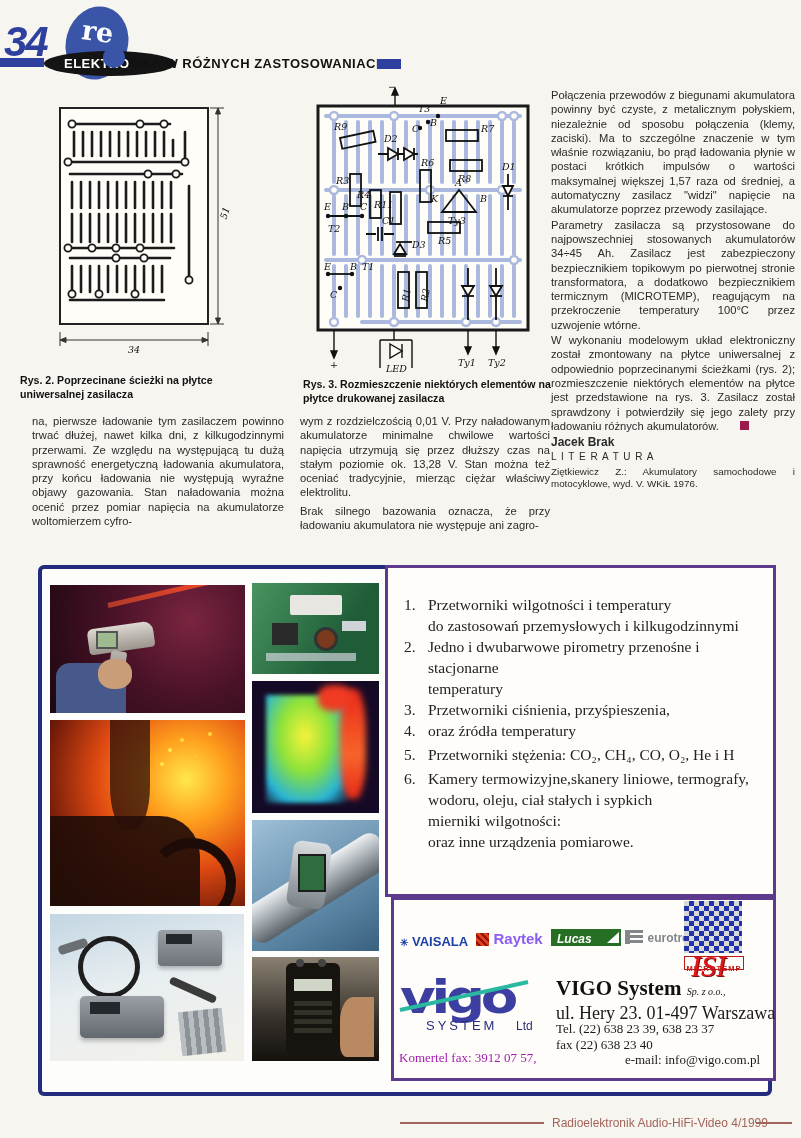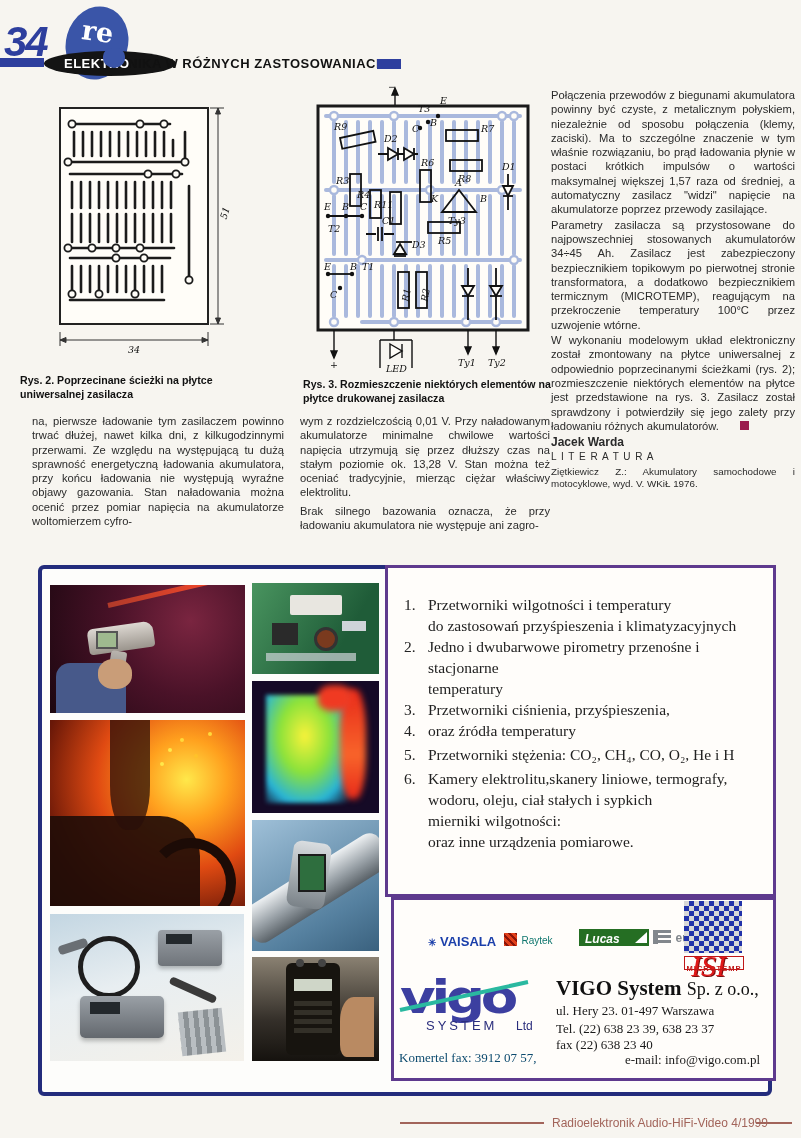--- a/index.html
+++ b/index.html
@@ -18,21 +18,21 @@
   .blk-ellipse{width:132px;height:25px;background:#141414;border-radius:50%;}
   .brand-white{color:#fff;font-size:13px;font-weight:bold;letter-spacing:.5px;}
   .brand-black{color:#111;font-size:13px;font-weight:bold;letter-spacing:.5px;}
   
   .ad-frame{border:4px solid #232c7c;border-radius:6px;background:#fdfdfb;}
   .pbox{border:3px solid #5e3a8e;background:#fffdfa;}
   .photo{position:absolute;overflow:hidden;}
   .list-item{position:relative;padding-left:24px;font-family:"Liberation Serif",serif;
              font-size:15.5px;line-height:21px;color:#222;}
   .list-num{position:absolute;left:0;top:0;}
-  .logo-row-item{position:absolute;white-space:nowrap;margin-left:28px;}
+  .logo-row-item{position:absolute;white-space:nowrap;}
   .checker{background-image:
       linear-gradient(45deg,#2233aa 25%,transparent 25%,transparent 75%,#2233aa 75%),
       linear-gradient(45deg,#2233aa 25%,#d8d8d8 25%,#d8d8d8 75%,#2233aa 75%);
       background-size:10px 10px;background-position:0 0,5px 5px;}
   .fig-label{font-family:"DejaVu Serif",serif;font-style:italic;font-size:9.5px;fill:#111;}
   .footer-txt{font-size:12px;color:#a2645a;}
   .rule{background:#a2645a;height:2px;}
 </style>
 </head>
 <body>
@@ -328,21 +328,21 @@
   <div class="abs body-text" style="left:300px;top:414px;width:250px;">
     <p>wym z rozdzielczością 0,01 V. Przy naładowanym akumulatorze minimalne chwilowe wartości napięcia utrzymują się przez dłuższy czas na stałym poziomie ok. 13,28 V. Stan można też oceniać tradycyjnie, mierząc ciężar właściwy elektrolitu.</p>
     <p style="margin-top:4px;">Brak silnego bazowania oznacza, że przy ładowaniu akumulatora nie występuje ani zagro-</p>
   </div>
 
   <div class="abs body-text" style="left:551px;top:88px;width:244px;">
     <p>Połączenia przewodów z biegunami akumulatora powinny być czyste, z metalicznym połyskiem, niezależnie od sposobu połączenia (klemy, zaciski). Ma to szczególne znaczenie w tym właśnie rozwiązaniu, bo prąd ładowania płynie w  postaci krótkich impulsów o wartości maksymalnej większej 1,57 raza od średniej, a automatyczny zasilacz "widzi" napięcie na akumulatorze poprzez przewody zasilające.</p>
     <p>Parametry zasilacza są przystosowane do najpowszechniej stosowanych akumulatorów 34÷45 Ah. Zasilacz jest zabezpieczony bezpiecznikiem topikowym po pierwotnej stronie transformatora, a dodatkowo bezpiecznikiem termicznym (MICROTEMP), reagującym na przekroczenie temperatury 100°C przez uzwojenie wtórne.</p>
     <p><span>W wykonaniu modelowym układ elektroniczny został zmontowany na płytce uniwersalnej z odpowiednio poprzecinanymi ścieżkami (rys. 2); rozmieszczenie niektórych elementów na płytce jest przedstawione na rys. 3. Zasilacz został sprawdzony i potwierdziły się jego zalety przy ładowaniu różnych akumulatorów.</span>
       <span style="display:inline-block;width:9px;height:9px;background:#9b1b4d;margin-left:18px;"></span></p>
-    <p style="font-weight:bold;font-size:12px;margin-top:2px;">Jacek Warda</p>
+    <p style="font-weight:bold;font-size:12px;margin-top:2px;">Jacek Brak</p>
     <p style="font-size:10px;letter-spacing:1px;margin-top:1px;">L I T E R A T U R A</p>
     <p style="font-size:9.8px;line-height:12.5px;margin-top:1px;">Ziętkiewicz Z.:  Akumulatory samochodowe i motocyklowe,  wyd. V. WKiŁ 1976.</p>
   </div>
 
   <div class="abs ad-frame" style="left:38px;top:565px;width:726px;height:523px;"></div>
 
   <div class="photo" style="left:50px;top:585px;width:195px;height:128px;background:radial-gradient(circle at 72% 28%,#7a2540 0%,#4a1228 45%,#1c0710 100%);">
     <div class="abs" style="left:58px;top:18px;width:130px;height:5px;background:linear-gradient(90deg,#b03a2a,#ff4a2a);transform:rotate(-13deg);transform-origin:left center;"></div>
 
     <div class="abs" style="left:38px;top:40px;width:66px;height:26px;background:linear-gradient(#ddd8d2,#9a948c);border-radius:6px 10px 4px 4px;transform:rotate(-8deg);"></div>
@@ -396,58 +396,58 @@
     <div class="abs" style="left:42px;top:40px;width:38px;height:36px;background:repeating-linear-gradient(0deg,#3a372f 0 5px,#17140f 5px 9px),repeating-linear-gradient(90deg,#3a372f 0 7px,#17140f 7px 12px);opacity:.8;"></div>
     <div class="abs" style="left:44px;top:2px;width:8px;height:8px;border-radius:50%;background:#444;box-shadow:22px 0 0 #444;"></div>
     <div class="abs" style="left:88px;top:40px;width:34px;height:60px;background:#b98a62;border-radius:40% 0 0 20%;"></div>
   </div>
 
   <div class="abs pbox" style="left:385px;top:565px;width:385px;height:326px;">
     <div class="abs" style="left:16px;top:26px;width:356px;">
       <div class="list-item">
         <span class="list-num">1.</span>
         <div>Przetworniki wilgotności i temperatury</div>
-        <div>do zastosowań przyśpieszenia i klimatyzacyjnych</div>
+        <div>do zastosowań przemysłowych i kilkugodzinnymi</div>
       </div>
       <div class="list-item">
         <span class="list-num">2.</span>
         <div>Jedno i dwubarwowe pirometry przenośne i stacjonarne</div>
         <div>temperatury</div>
       </div>
       <div class="list-item">
         <span class="list-num">3.</span>
         <div>Przetworniki ciśnienia, przyśpieszenia,</div>
       </div>
       <div class="list-item">
         <span class="list-num">4.</span>
         <div>oraz źródła temperatury</div>
       </div>
       <div class="list-item" style="margin-top:3px;">
         <span class="list-num">5.</span>
         <div>Przetworniki stężenia: CO₂, CH₄, CO, O₂, He i H</div>
       </div>
       <div class="list-item" style="margin-top:3px;">
         <span class="list-num">6.</span>
-        <div>Kamery elektrolitu,skanery liniowe, termografy,</div>
+        <div>Kamery termowizyjne,skanery liniowe, termografy,</div>
         <div>wodoru, oleju, ciał stałych i sypkich</div>
         <div>mierniki wilgotności:</div>
         <div>oraz inne urządzenia pomiarowe.</div>
       </div>
     </div>
   </div>
 
   <div class="abs pbox" style="left:391px;top:897px;width:379px;height:178px;"></div>
 
   <div class="logo-row-item" style="left:400px;top:934px;font-size:13px;font-weight:bold;color:#1b3faa;">
     <span style="font-size:10px;">✳</span>
     <span>VAISALA</span>
   </div>
   <div class="logo-row-item" style="left:476px;top:930px;">
     <span style="display:inline-block;width:13px;height:13px;vertical-align:-2px;background:linear-gradient(45deg,#e2401a 25%,#8b1408 25%,#8b1408 50%,#e2401a 50%,#e2401a 75%,#8b1408 75%);background-size:7px 7px;"></span>
-    <span style="font-size:10px;font-weight:normal;color:#0f766e;">Raytek</span>
+    <span style="font-size:15px;font-weight:bold;color:#8b5cf6;">Raytek</span>
   </div>
   <div class="logo-row-item" style="left:551px;top:929px;width:64px;height:17px;background:#256e23;text-align:left;padding-left:6px;">
     <span style="color:#fff;font-weight:bold;font-style:italic;font-size:12px;line-height:17px;">Lucas</span>
     <span style="position:absolute;right:2px;top:3px;width:0;height:0;border-left:12px solid transparent;border-bottom:11px solid #fff;"></span>
   </div>
   <div class="logo-row-item" style="left:625px;top:928px;">
     <span style="display:inline-block;width:13px;height:14px;vertical-align:-2px;background:repeating-linear-gradient(180deg,#82878c 0 3px,transparent 3px 5px);border-left:5px solid #82878c;"></span>
     <span style="font-size:12px;font-weight:bold;color:#82878c;">eurotron</span>
   </div>
   <div class="abs" style="left:684px;top:901px;width:58px;height:52px;">
@@ -460,25 +460,25 @@
 
   <svg class="abs" style="left:398px;top:972px;" width="150" height="66" viewBox="0 0 150 66">
     <text x="2" y="46" font-family="DejaVu Sans, sans-serif" font-size="52" font-weight="bold" fill="#3c3fa0" letter-spacing="-4" transform="scale(1.05,0.9)">vigo</text>
     <path d="M2 38 L130 10" stroke="#2ab9a0" stroke-width="4" fill="none"></path>
     <text x="28" y="58" font-family="Liberation Sans, sans-serif" font-size="13" fill="#2a2d7c" letter-spacing="3">SYSTEM</text>
     <text x="118" y="58" font-family="Liberation Sans, sans-serif" font-size="12" fill="#2a2d7c">Ltd</text>
   </svg>
 
   <div class="abs serif" style="left:556px;top:976px;font-size:21px;font-weight:bold;color:#111;">
     <span>VIGO System</span>
-    <span style="font-size:18px;font-weight:normal;">Sp. z o.o.,</span>
-  </div>
-  <div class="abs serif" style="left:556px;top:1003px;font-size:13px;color:#1a1a1a;">ul. Hery 23. 01-497 Warszawa</div>
+    <span style="font-size:10px;font-weight:normal;font-style:italic;">Sp. z o.o.,</span>
+  </div>
+  <div class="abs serif" style="left:556px;top:1003px;font-size:18px;color:#1a1a1a;">ul. Hery 23. 01-497 Warszawa</div>
   <div class="abs serif" style="left:556px;top:1021px;font-size:13px;color:#1a1a1a;">Tel. (22) 638 23 39,  638 23 37</div>
   <div class="abs serif" style="left:556px;top:1037px;font-size:13px;color:#1a1a1a;">fax (22) 638 23 40</div>
   <div class="abs serif" style="left:556px;top:1052px;width:204px;text-align:right;font-size:13px;color:#1a1a1a;">e-mail: info@vigo.com.pl</div>
-  <div class="abs serif" style="left:399px;top:1050px;font-size:13px;color:#0c4a6e;">Komertel fax: 3912 07 57,</div>
+  <div class="abs serif" style="left:399px;top:1050px;font-size:13px;color:#a21caf;">Komertel fax: 3912 07 57,</div>
 
   <div class="abs rule" style="left:400px;top:1122px;width:144px;height:1.5px;"></div>
   <div class="abs footer-txt" style="left:552px;top:1116px;">Radioelektronik Audio-HiFi-Video  4/1999</div>
   <div class="abs rule" style="left:756px;top:1122px;width:36px;height:1.5px;"></div>
 
 </div>
 
 </body></html>

